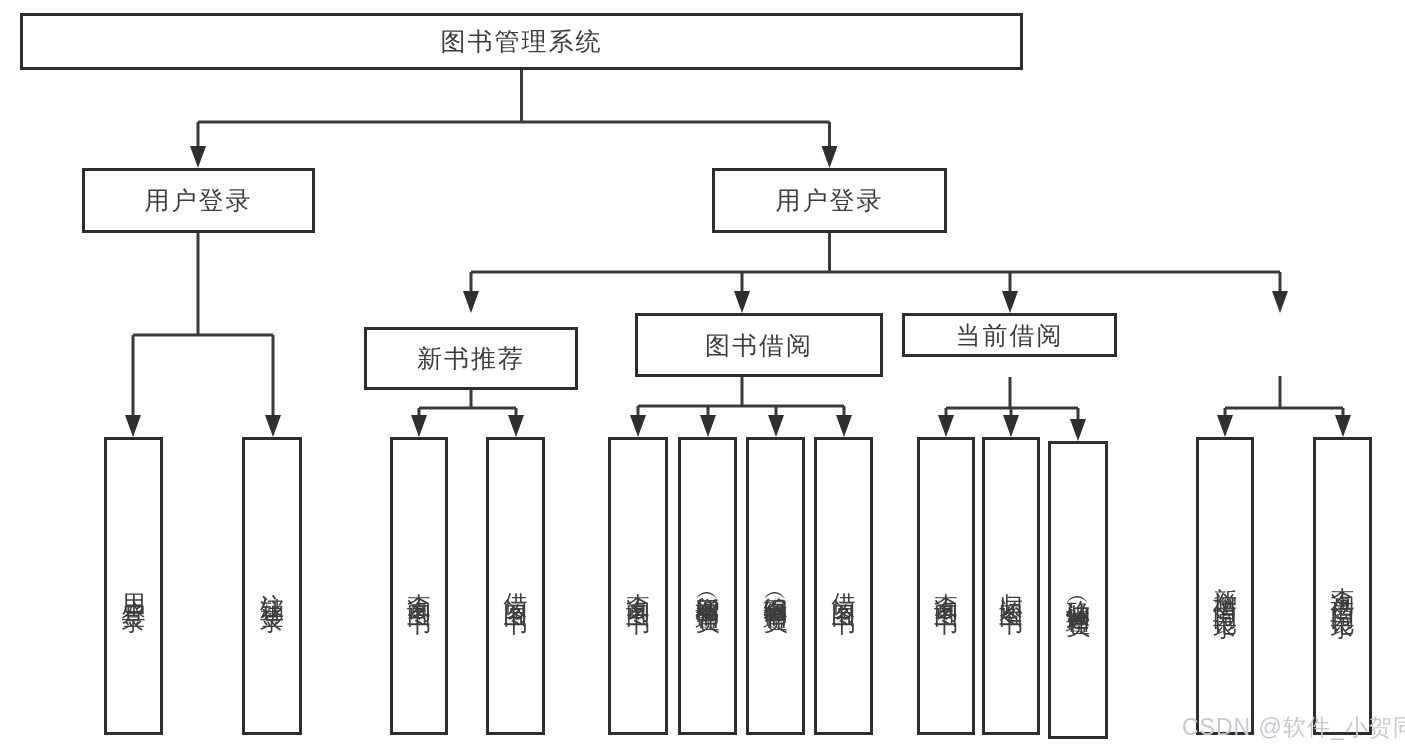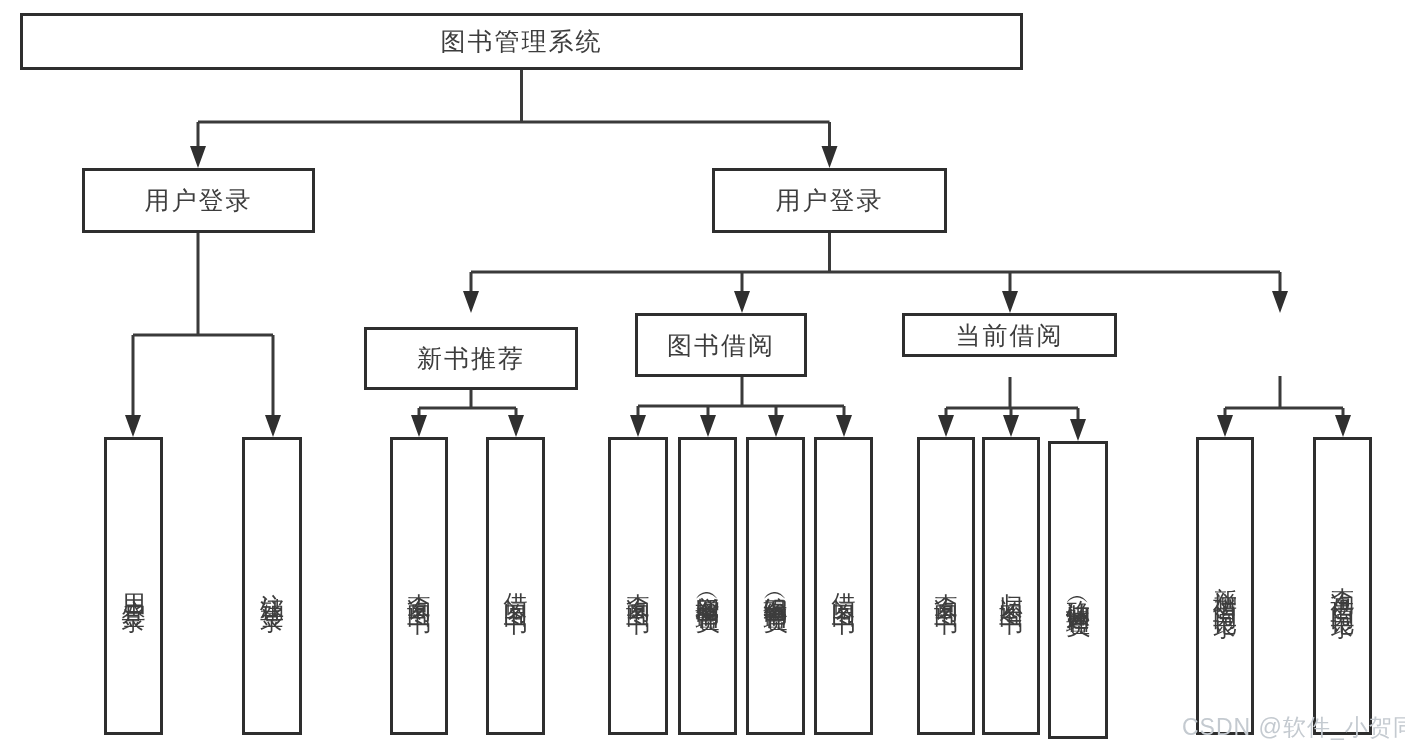--- a/index.html
+++ b/index.html
@@ -37,21 +37,21 @@
     letter-spacing: 6px;
     line-height: 1;
   }
   .v-tight { letter-spacing: 2px; }
 
   
   #n-root   { left: 20px;   top: 13px;  width: 1003px; height: 57px; }
   #n-login  { left: 82px;   top: 168px; width: 233px;  height: 65px; }
   #n-mgmt   { left: 712px;  top: 168px; width: 235px;  height: 65px; }
   #n-newb   { left: 364px;  top: 313px; width: 214px;  height: 63px; margin-top: 14px; }
-  #n-borrow { left: 635px;  top: 313px; width: 172px;  height: 64px; }
+  #n-borrow { left: 635px;  top: 313px; width: 248px;  height: 64px; }
   #n-cur    { left: 902px;  top: 313px; width: 215px;  height: 44px; }
   #n-rec    { left: 1172px; top: 313px; width: 215px;  height: 63px; }
 
   .leaf { top: 437px; height: 298px; }
   #l-ulogin  { left: 104px;  width: 59px; }
   #l-logout  { left: 242px;  width: 60px; }
   #l-nb-q    { left: 390px;  width: 58px; }
   #l-nb-b    { left: 486px;  width: 59px; }
   #l-bb-q    { left: 608px;  width: 60px; }
   #l-bb-add  { left: 678px;  width: 59px; }

